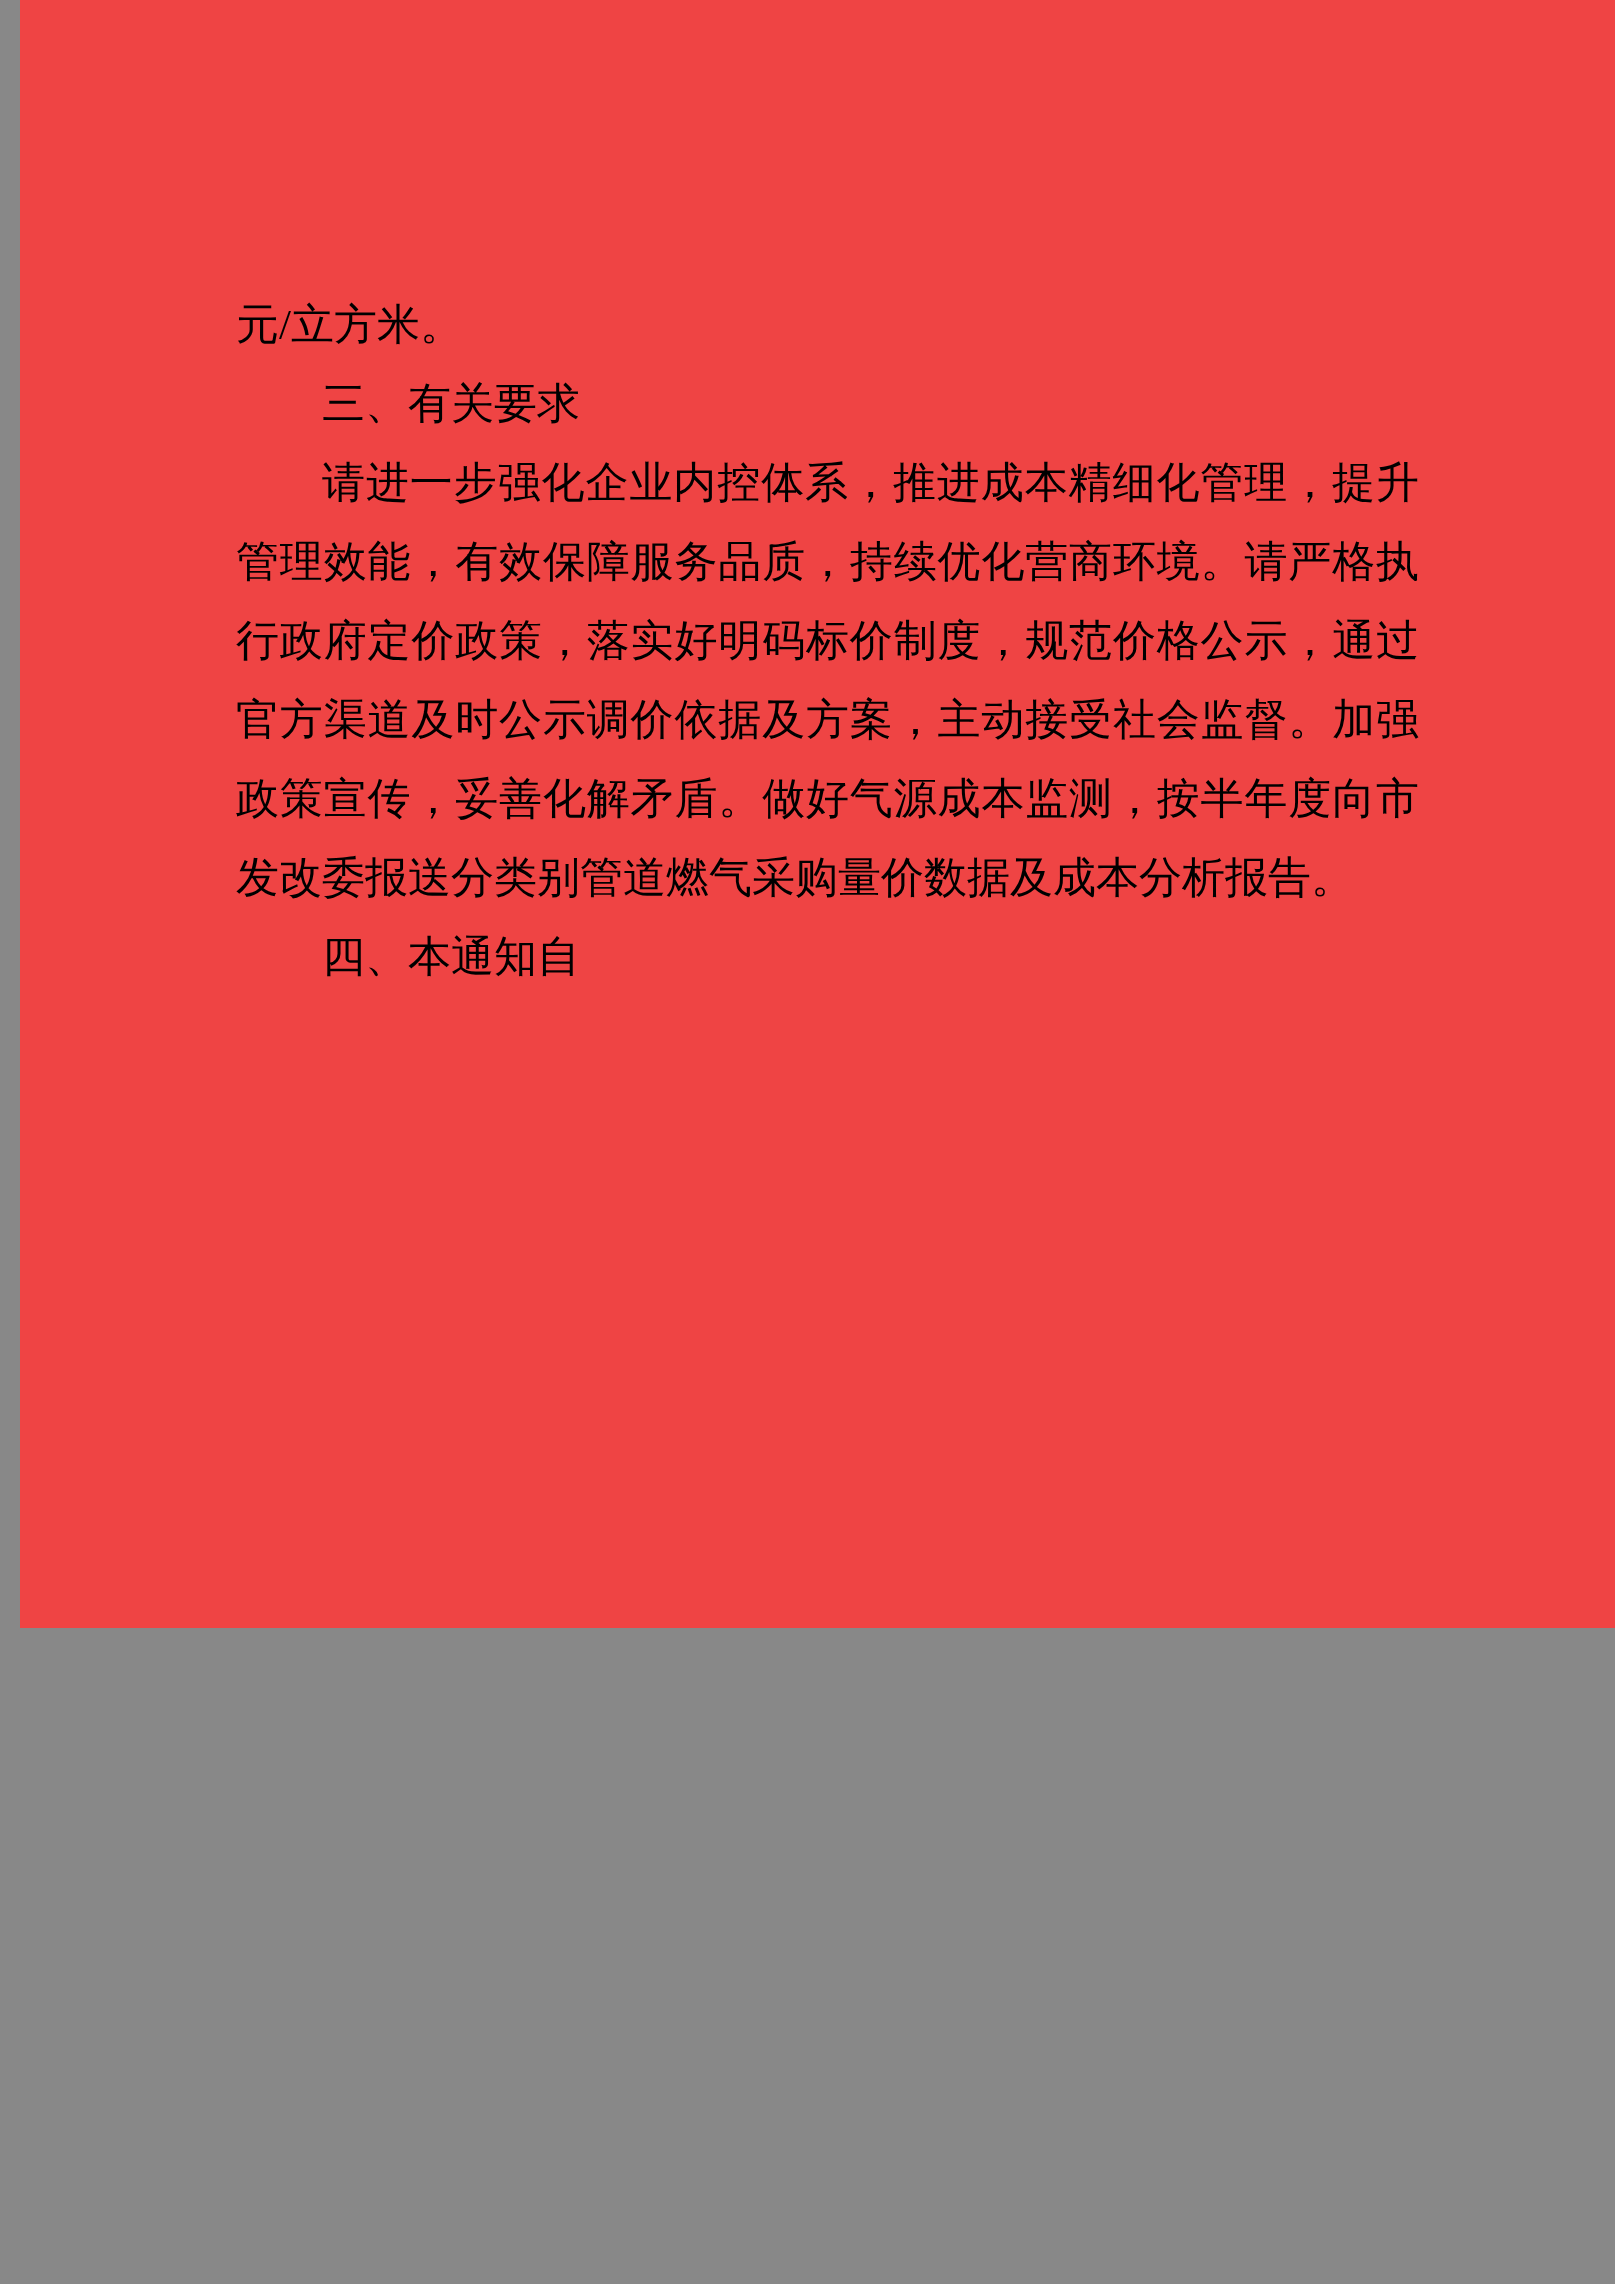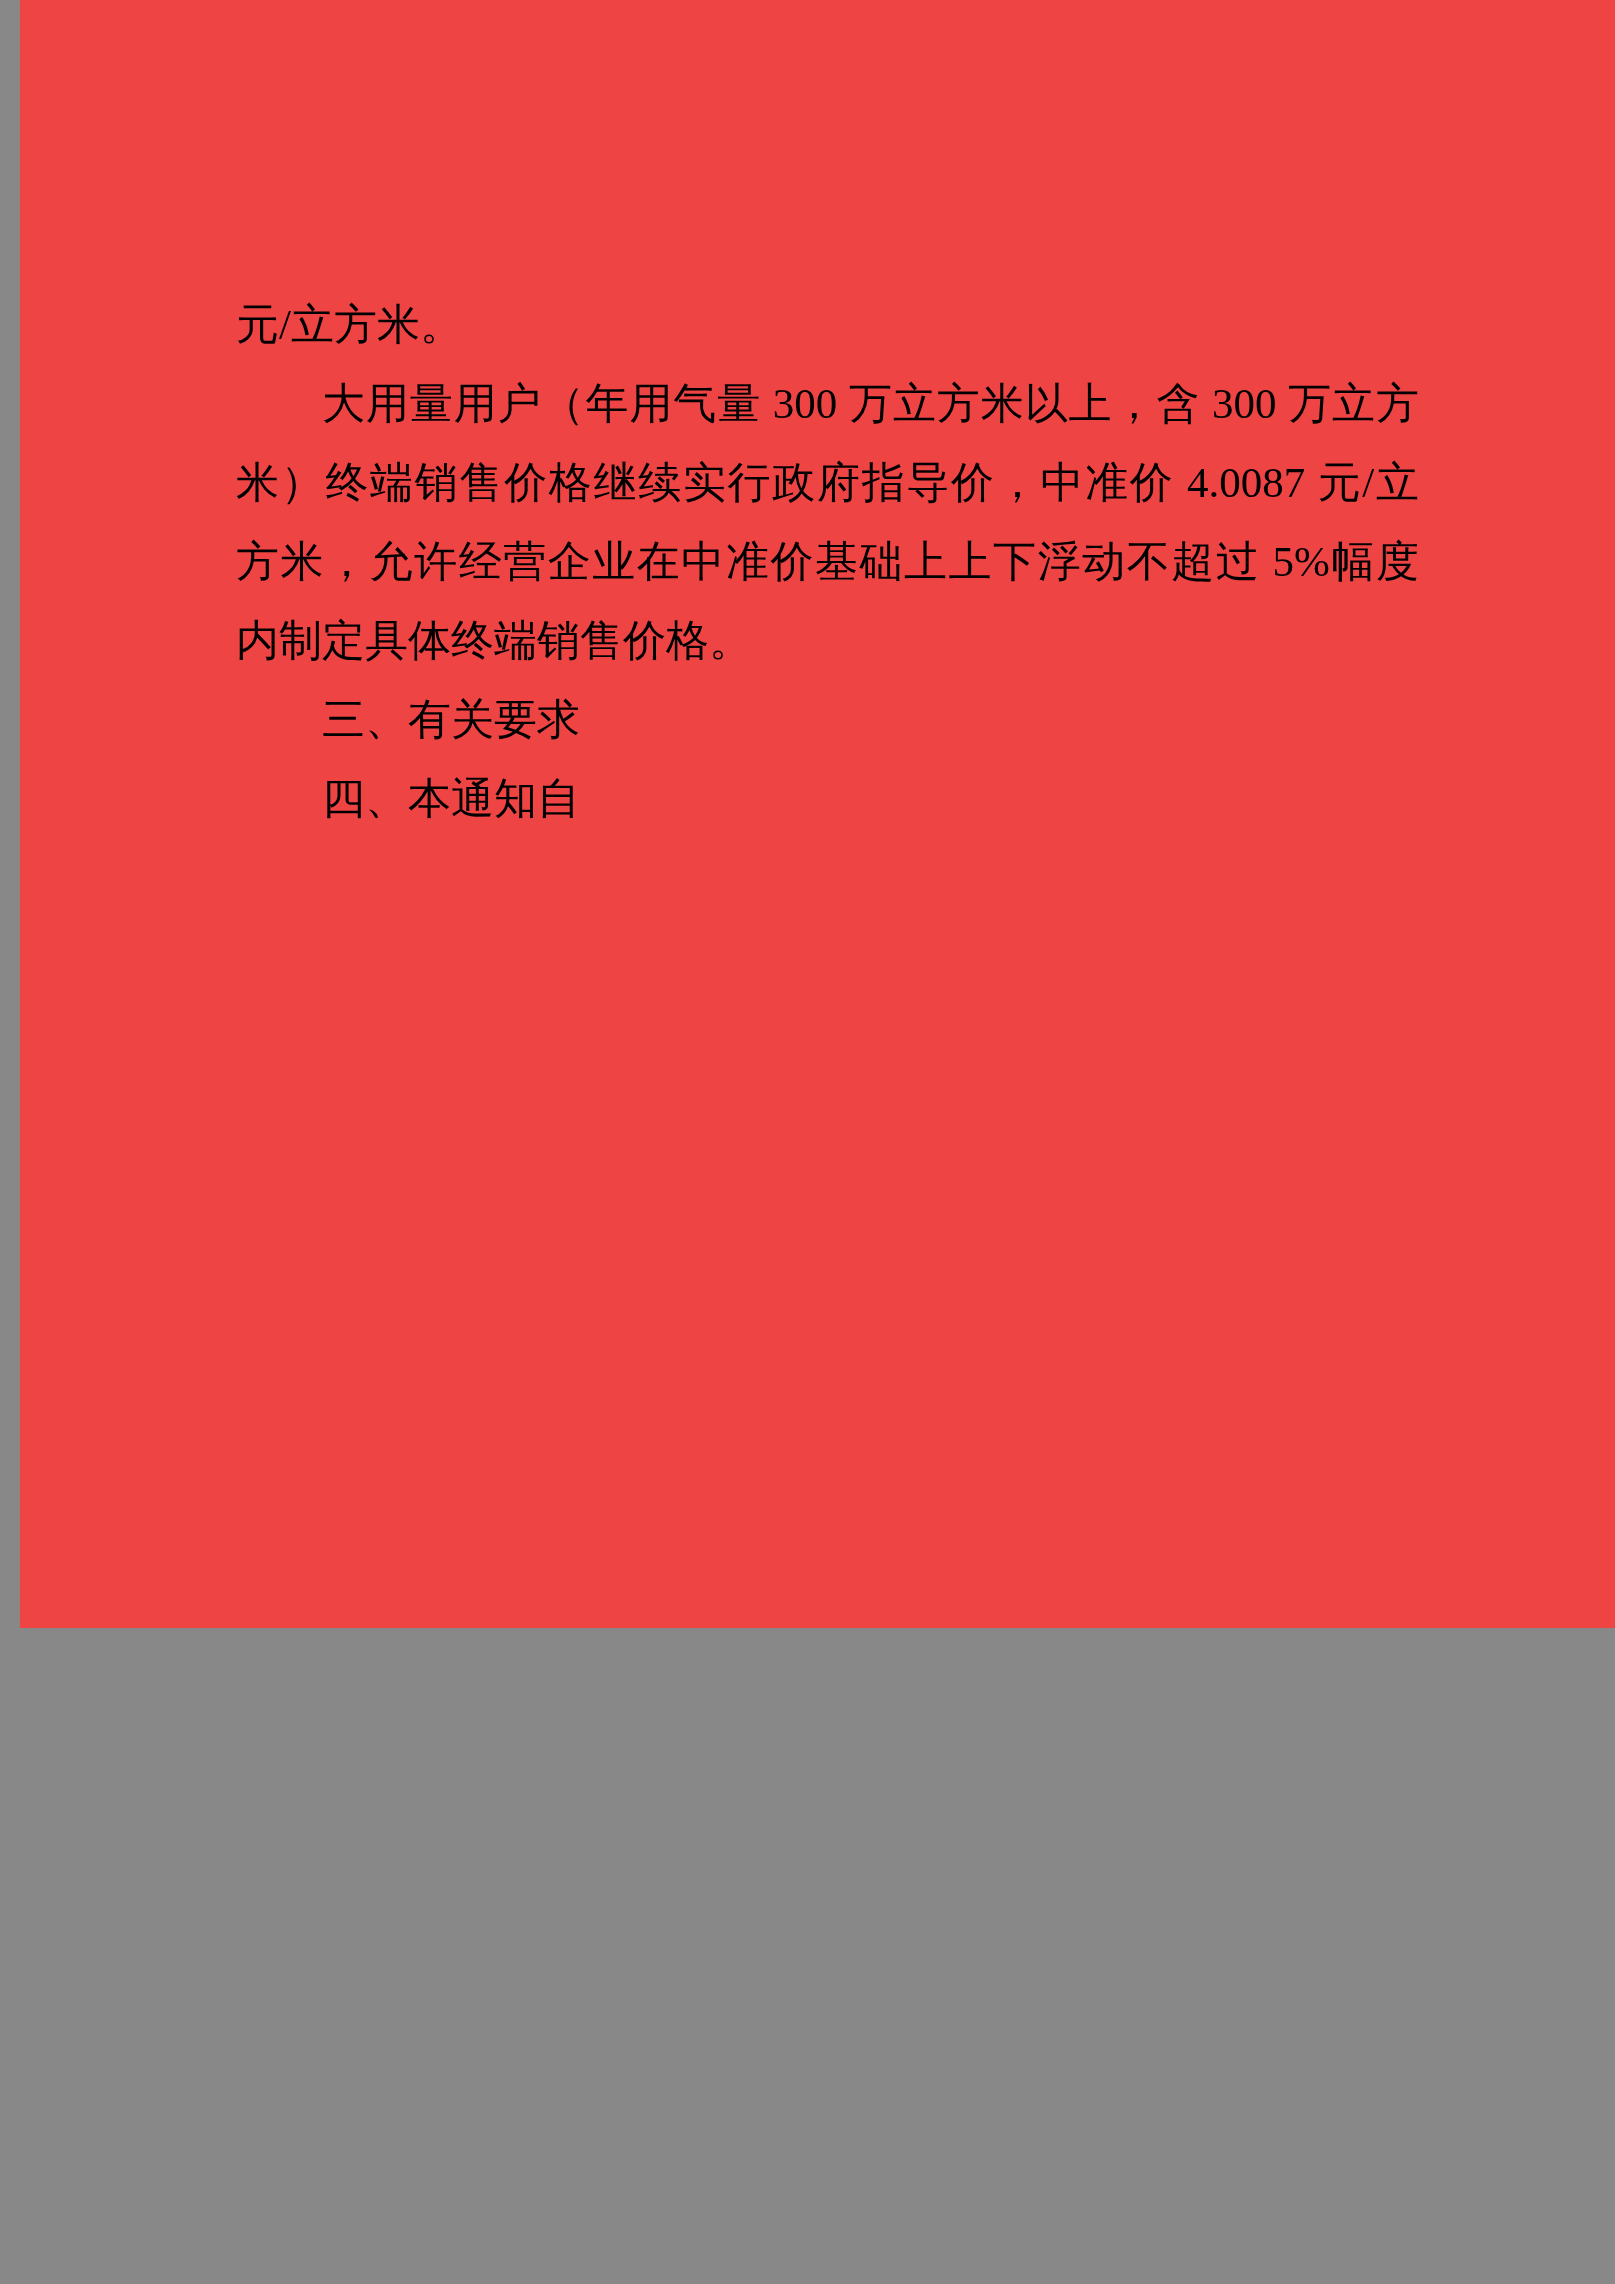--- a/index.html
+++ b/index.html
@@ -56,22 +56,22 @@
     font-weight:bold;
   }
 </style>
 </head>
 <body>
 
 <div class="page">
 
   <div class="doc-body">
     <p class="no-indent">元/立方米。</p>
-    <p>大用量用户（年用气量 300 万立方米以上，含 300 万立方米）终端销售价格继续实行政府指导价，中准价 4.0087 元/立方米，允许经营企业在中准价基础上上下浮动不超过 5%幅度内制定具体终端销售价格。</p>
     <p class="heading">三、有关要求</p>
+    <p>请进一步强化企业内控体系，推进成本精细化管理，提升管理效能，有效保障服务品质，持续优化营商环境。请严格执行政府定价政策，落实好明码标价制度，规范价格公示，通过官方渠道及时公示调价依据及方案，主动接受社会监督。加强政策宣传，妥善化解矛盾。做好气源成本监测，按半年度向市发改委报送分类别管道燃气采购量价数据及成本分析报告。</p>
     <p class="heading">四、本通知自</p>
   </div>
 
   <svg class="seal" viewBox="1340 2410 560 650" xmlns="http://www.w3.org/2000/svg">
     <ellipse cx="1612" cy="2733" rx="231" ry="275" fill="none" stroke-width="11" stroke="#e63c2f"></ellipse>
     <polygon points="1615,2637 1633.8,2694.1 1693.9,2694.4 1645.4,2729.9 1663.8,2787.1 1615,2752 1566.2,2787.1 1584.6,2729.9 1536.1,2694.4 1596.2,2694.1" fill="#e63c2f"></polygon>
     <path id="seal-text-arc" d="M 1477 2886 A 182 228 0 1 1 1747 2886" fill="none" stroke="none"></path>
     <text dominant-baseline="central" fill="#e63c2f">
       <textPath href="#seal-text-arc" startOffset="0" textLength="940" lengthAdjust="spacing">海口市发展和改革委员会</textPath>
     </text>

